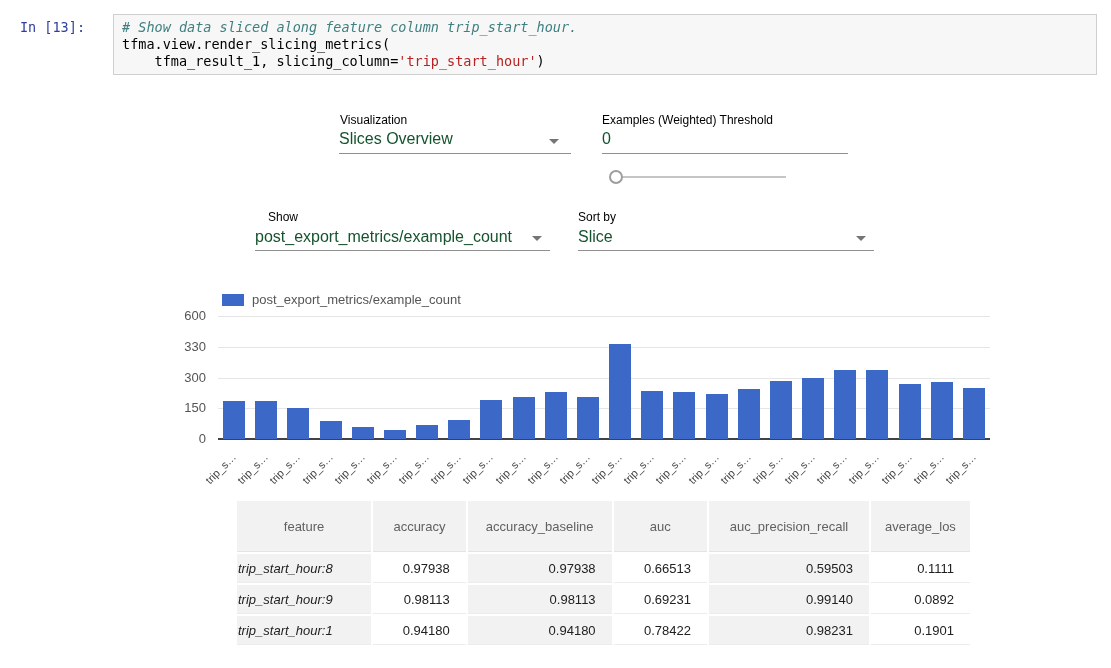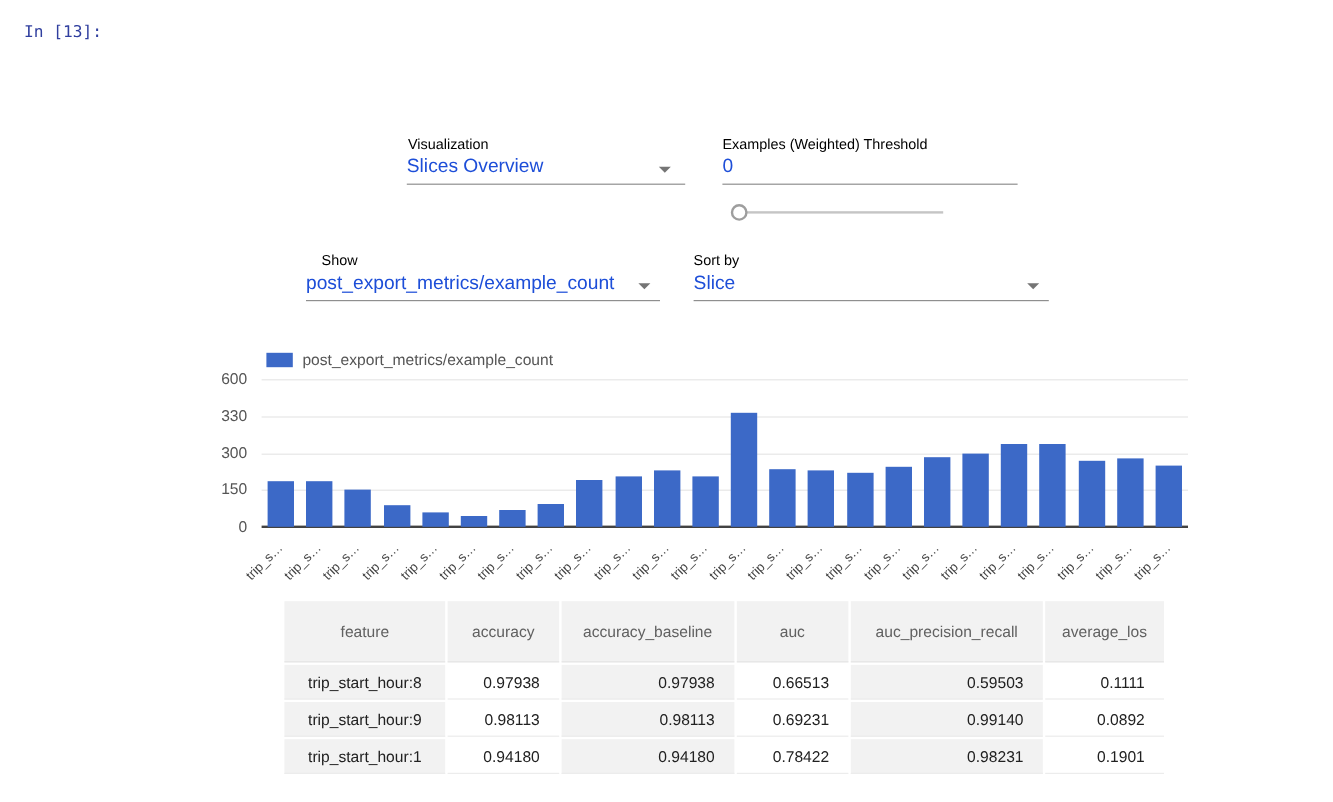--- a/index.html
+++ b/index.html
@@ -15,21 +15,21 @@
   }
   .code-box{
     flex:1;background:#f7f7f7;border:1px solid #cfcfcf;padding:4px 8px;
     font-family:"DejaVu Sans Mono","Liberation Mono",monospace;font-size:13.5px;
     line-height:17px;color:#000;white-space:pre;
   }
   .tok-comment{color:#408080;font-style:italic;}
   .tok-str{color:#BA2121;}
   
   .ctl-label{position:absolute;font-size:12px;color:#000000;}
-  .ctl-value{position:absolute;font-size:16px;color:#1d4ed8;white-space:nowrap;}
+  .ctl-value{position:absolute;font-size:16px;color:#14532d;white-space:nowrap;}
   .ctl-underline{position:absolute;height:0;border-bottom:1px solid #8f8f8f;}
   .dd-arrow{
     position:absolute;width:0;height:0;
     border-left:5px solid transparent;border-right:5px solid transparent;
     border-top:5px solid #757575;
   }
   .slider-track{position:absolute;height:2px;background:#c5c5c5;}
   .slider-handle{
     position:absolute;width:10px;height:10px;border-radius:50%;
     background:#fff;border:2px solid #9e9e9e;
@@ -53,27 +53,30 @@
     background:#f2f2f2;color:#616161;font-size:13px;font-weight:normal;
     height:48px;text-align:center;border-bottom:1px solid #e4e4e4;overflow:hidden;white-space:nowrap;
   }
   table.metrics td{
     font-size:13px;color:#212121;height:26px;border-bottom:1px solid #ececec;
     overflow:hidden;white-space:nowrap;
   }
   table.metrics td.c-gray{background:#f2f2f2;}
   table.metrics td.c-white{background:#ffffff;}
   table.metrics td.num{text-align:right;padding-right:16px;}
-  table.metrics td.feat{text-align:center;}
+  table.metrics td.feat{font-style:italic;}
 </style>
 </head>
 <body>
 
 <div class="code-row">
   <div class="prompt">In [13]:</div>
+  <div class="code-box"><span class="tok-comment"># Show data sliced along feature column trip_start_hour.</span>
+<span>tfma.view.render_slicing_metrics(</span>
+<span><span>    tfma_result_1, slicing_column=</span><span class="tok-str">'trip_start_hour'</span><span>)</span></span></div>
 </div>
 
 <div class="ctl-label" style="left:340px;top:113px;">Visualization</div>
 <div class="ctl-value" style="left:339px;top:130px;">Slices Overview</div>
 <div class="dd-arrow" style="left:549px;top:139px;"></div>
 <div class="ctl-underline" style="left:339px;top:153px;width:232px;"></div>
 
 <div class="ctl-label" style="left:602px;top:113px;">Examples (Weighted) Threshold</div>
 <div class="ctl-value" style="left:602px;top:130px;">0</div>
 <div class="ctl-underline" style="left:602px;top:153px;width:246px;"></div>

